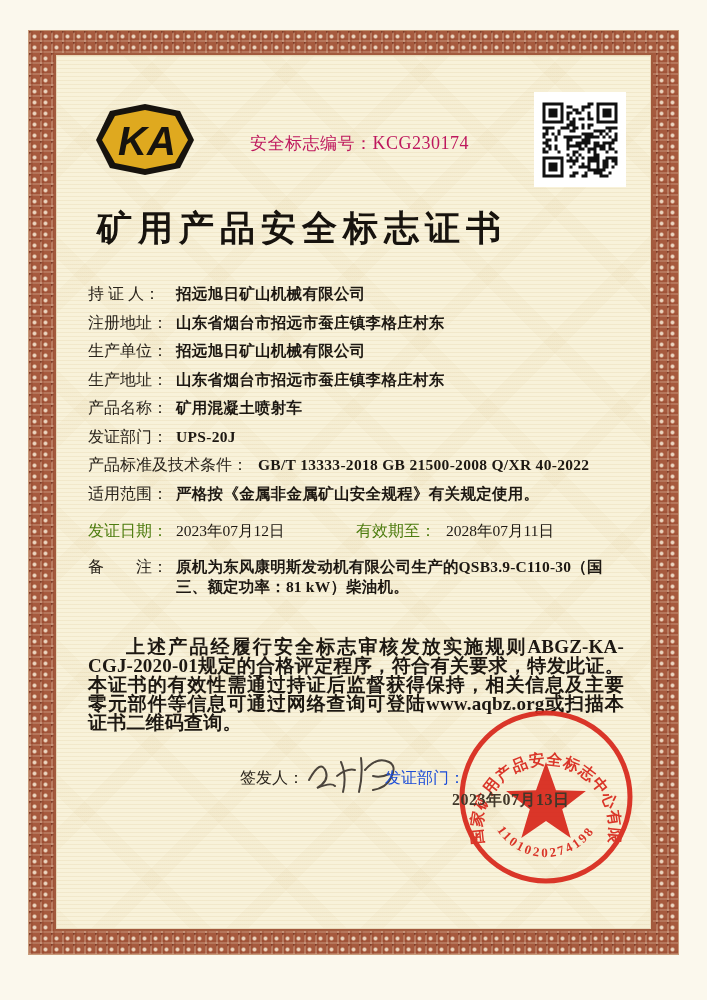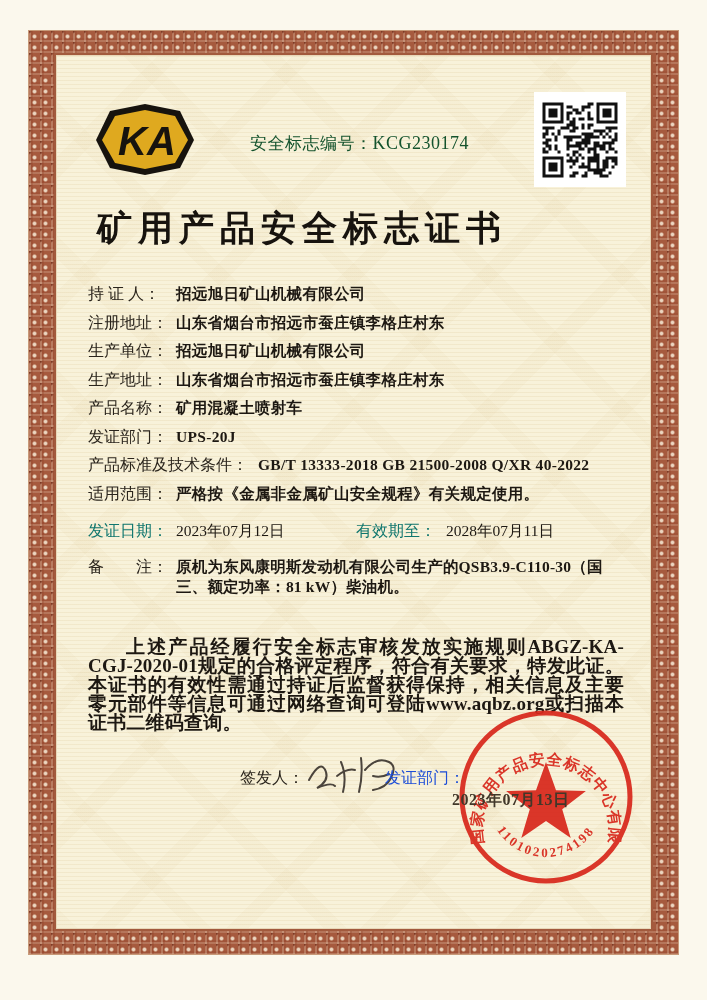--- a/index.html
+++ b/index.html
@@ -27,21 +27,21 @@
     background-image:
       repeating-linear-gradient(0deg, rgba(205,175,115,.15) 0 1px, rgba(205,175,115,0) 1px 4px),
       repeating-linear-gradient(45deg, rgba(215,190,135,.07) 0 16px, rgba(215,190,135,0) 16px 95px),
       repeating-linear-gradient(-45deg, rgba(215,190,135,.07) 0 16px, rgba(215,190,135,0) 16px 95px);
     border:2px solid #a25a3d;
     box-shadow:inset 0 0 0 1px #e8d7b8;
   }
   .ka-logo{ position:absolute; left:95px; top:103px; width:100px; height:73px; }
   .cert-no{
     position:absolute; left:250px; top:132px; width:240px;
-    font-size:17px; color:#14532d; letter-spacing:.5px; white-space:nowrap;
+    font-size:17px; color:#be185d; letter-spacing:.5px; white-space:nowrap;
   }
   .cert-no b{ font-weight:normal; font-size:18px; }
   .qr{
     position:absolute; left:534px; top:92px; width:92px; height:95px;
     background:#ffffff; display:flex; align-items:center; justify-content:center;
   }
   .qr svg{ width:78px; height:78px; }
   .title{
     position:absolute; left:0; top:205px; width:604px; text-align:center;
     font-size:35px; font-weight:900; letter-spacing:6px; color:#17130e;
@@ -51,21 +51,21 @@
   .row .lab{
     flex:0 0 auto; min-width:88px; font-size:16px; color:#2a241c;
     white-space:nowrap; line-height:20px;
   }
   .row .val{
     font-size:15.5px; font-weight:bold; color:#1d1812; line-height:20px;
     letter-spacing:.3px; padding-left:0px;
   }
   .row.longlab .lab{ min-width:0; margin-right:10px; }
   .dates{ position:absolute; left:88px; top:521px; width:540px; display:flex; }
-  .dates .lab{ font-size:16px; color:#0f766e; white-space:nowrap; }
+  .dates .lab{ font-size:16px; color:#4d7c0f; white-space:nowrap; }
   .dates .val{ font-size:15.5px; font-weight:normal; color:#1d1812; white-space:nowrap; }
   .dates .v1{ width:180px; }
   .dates .l1{ width:88px; }
   .dates .l2{ width:90px; }
   .remark{ position:absolute; left:88px; top:557px; width:540px; display:flex; }
   .remark .lab{ flex:0 0 88px; font-size:16px; color:#2a241c; white-space:pre; line-height:19.5px;}
   .remark .val{ width:452px; font-size:15.5px; font-weight:bold; color:#1d1812; line-height:19.5px; letter-spacing:.2px;}
   .statement{
     position:absolute; left:88px; top:637px; width:536px;
     font-size:19px; font-weight:bold; color:#1d1812; line-height:19px;

